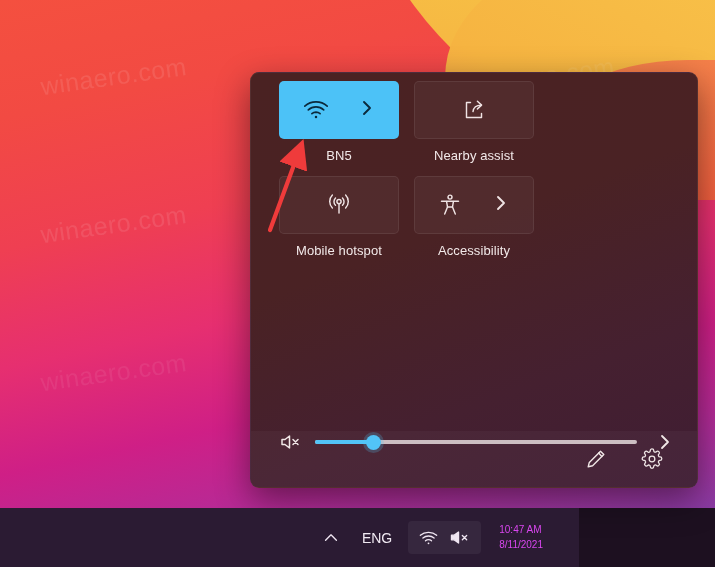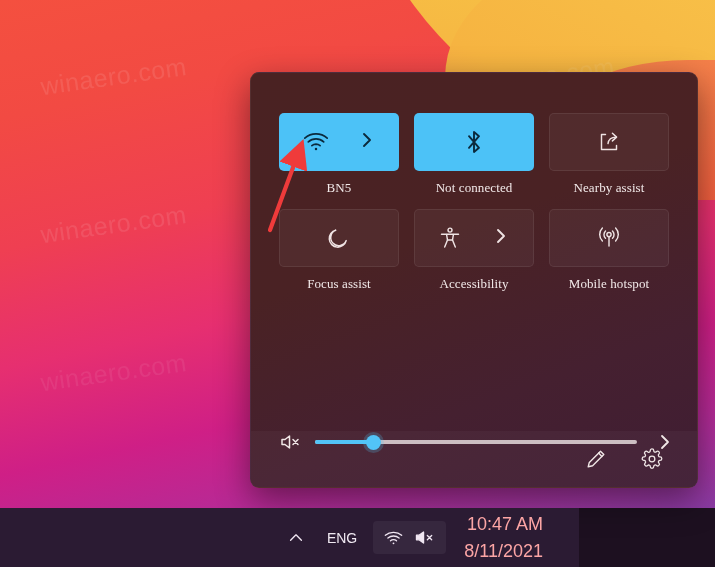--- a/index.html
+++ b/index.html
@@ -66,22 +66,21 @@
     position:absolute;
     left:250px; top:72px;
     width:448px; height:416px;
     border-radius:9px;
     background:linear-gradient(160deg,#4a2222 0%,#4a2224 40%,#452030 72%,#3f1d33 100%);
     box-shadow:0 12px 34px rgba(0,0,0,.45);
     border:1px solid rgba(255,255,255,.06);
     overflow:hidden;
   }
   #qs-tiles {
-    padding:40px 26px 0 28px;
-    font-family:Liberation Serif, serif;
+    padding:8px 26px 0 28px;
   }
   .tile-row { display:flex; gap:15px; }
   .tile-row + .tile-row { margin-top:13px; }
 
   .tile-cell { width:120px; }
   .tile {
     width:120px; height:58px;
     border-radius:5px;
     display:flex; align-items:center; justify-content:center;
     position:relative;
@@ -176,23 +175,22 @@
   .tray-btn { display:flex; align-items:center; justify-content:center; height:42px; padding:0 10px; }
   #tray-lang { font-size:14px; color:#f0e9f2; padding:0 12px; }
   #tray-icons {
     display:flex; align-items:center; gap:11px;
     background:rgba(255,255,255,.055);
     border-radius:4px;
     padding:8px 11px;
     margin:0 4px;
   }
   #tray-clock {
-    text-align:right;
-    font-size:18px; line-height:1.45;
-    color:#fca5a5;
+    font-size:10px; line-height:1.45;
+    color:#d946ef;
     padding:0 12px 0 14px;
     white-space:nowrap;
   }
 </style>
 </head>
 <body>
 
 <div id="desktop">
   <div id="blob-yellow"></div>
   <div id="blob-yellow2"></div>
@@ -220,82 +218,62 @@
                 <circle cx="13" cy="17.4" r="1.25" fill="#0b2a3d" stroke="none"></circle>
               </svg>
             </span>
             <span class="chev"><svg width="13" height="20" viewBox="0 0 13 20" fill="none" stroke="#0b2a3d" stroke-width="1.9" stroke-linecap="round" stroke-linejoin="round">
                 <path d="M4 4l6 6-6 6"></path>
               </svg></span>
           </div>
           <div class="tile-label">BN5</div>
         </div>
         <div class="tile-cell">
-          <div class="tile on">
-            <span class="ico">
-              <svg width="20" height="28" viewBox="0 0 20 28" fill="none" stroke="#0b2a3d" stroke-width="1.9" stroke-linecap="round" stroke-linejoin="round">
-                <path d="M5 8.2L15 19.8 10 24V4l5 4.2L5 19.8"></path>
-              </svg>
-            </span>
-          </div>
-          <div class="tile-label">Not connected</div>
-        </div>
-        <div class="tile-cell">
           <div class="tile off">
             <span class="ico">
               <svg width="24" height="24" viewBox="0 0 24 24" fill="none" stroke="#efe3e3" stroke-width="1.45" stroke-linecap="round" stroke-linejoin="round">
                 <path d="M8.5 4.5H4.5v15h15v-4"></path>
                 <path d="M11 13.6c.5-4.2 3.4-6.4 8.2-6.5"></path>
                 <path d="M15.4 3.3l4.2 3.8-4.2 3.8"></path>
               </svg>
             </span>
           </div>
           <div class="tile-label">Nearby assist</div>
         </div>
       </div>
       <div class="tile-row">
         <div class="tile-cell">
           <div class="tile off">
             <span class="ico">
-              <svg width="24" height="24" viewBox="0 0 24 24" fill="none" stroke="#efe3e3" stroke-width="1.45" stroke-linecap="round" stroke-linejoin="round">
-                <path d="M19.2 14.6A8 8 0 118.8 4.2a8.6 8.6 0 1010.4 10.4z"></path>
+              <svg width="26" height="24" viewBox="0 0 26 24" fill="none" stroke="#efe3e3" stroke-width="1.45" stroke-linecap="round" stroke-linejoin="round">
+                <circle cx="13" cy="8.6" r="2.1"></circle>
+                <path d="M13 10.9V20"></path>
+                <path d="M9.5 12.3a5 5 0 010-7.2M16.5 5.1a5 5 0 010 7.2"></path>
+                <path d="M6.4 15a9.2 9.2 0 010-13M19.6 2a9.2 9.2 0 010 13"></path>
               </svg>
             </span>
           </div>
-          <div class="tile-label">Focus assist</div>
+          <div class="tile-label">Mobile hotspot</div>
         </div>
         <div class="tile-cell">
           <div class="tile off split">
             <span class="ico">
               <svg width="22" height="24" viewBox="0 0 22 24" fill="none" stroke="#efe3e3" stroke-width="1.45" stroke-linecap="round" stroke-linejoin="round">
                 <circle cx="11" cy="4.1" r="2"></circle>
                 <path d="M2.5 8.2h17"></path>
                 <path d="M7.6 8.6l.9 5.4-2.8 7M14.4 8.6l-.9 5.4 2.8 7"></path>
                 <path d="M8.5 14h5"></path>
               </svg>
             </span>
             <span class="chev"><svg width="13" height="20" viewBox="0 0 13 20" fill="none" stroke="#efe3e3" stroke-width="1.9" stroke-linecap="round" stroke-linejoin="round">
                 <path d="M4 4l6 6-6 6"></path>
               </svg></span>
           </div>
           <div class="tile-label">Accessibility</div>
         </div>
-        <div class="tile-cell">
-          <div class="tile off">
-            <span class="ico">
-              <svg width="26" height="24" viewBox="0 0 26 24" fill="none" stroke="#efe3e3" stroke-width="1.45" stroke-linecap="round" stroke-linejoin="round">
-                <circle cx="13" cy="8.6" r="2.1"></circle>
-                <path d="M13 10.9V20"></path>
-                <path d="M9.5 12.3a5 5 0 010-7.2M16.5 5.1a5 5 0 010 7.2"></path>
-                <path d="M6.4 15a9.2 9.2 0 010-13M19.6 2a9.2 9.2 0 010 13"></path>
-              </svg>
-            </span>
-          </div>
-          <div class="tile-label">Mobile hotspot</div>
-        </div>
       </div>
     </div>
 
   <div id="volume-row">
     <div id="vol-icon">
       <svg width="22" height="20" viewBox="0 0 22 20" fill="none" stroke="#f0e6e6" stroke-width="1.5" stroke-linecap="round" stroke-linejoin="round">
         <path d="M3 7.5h3L10.5 4v12L6 12.5H3z"></path>
         <path d="M14 7.5l5 5M19 7.5l-5 5"></path>
       </svg>
     </div>

